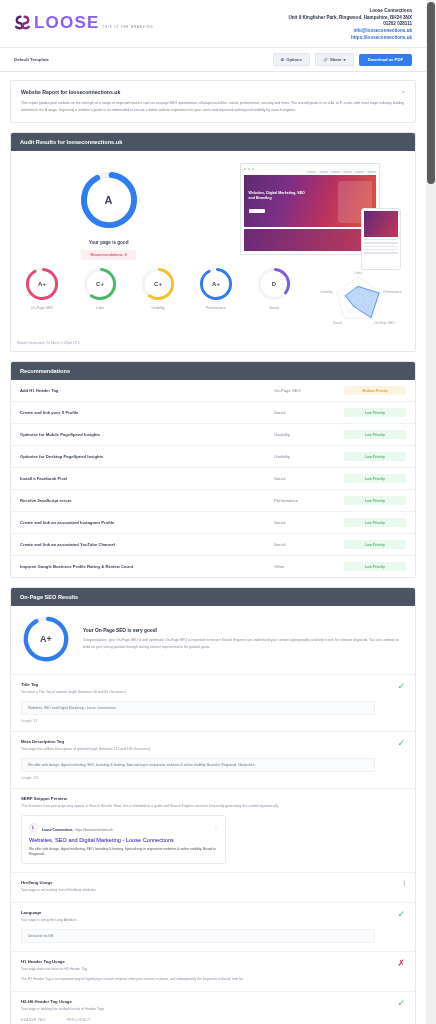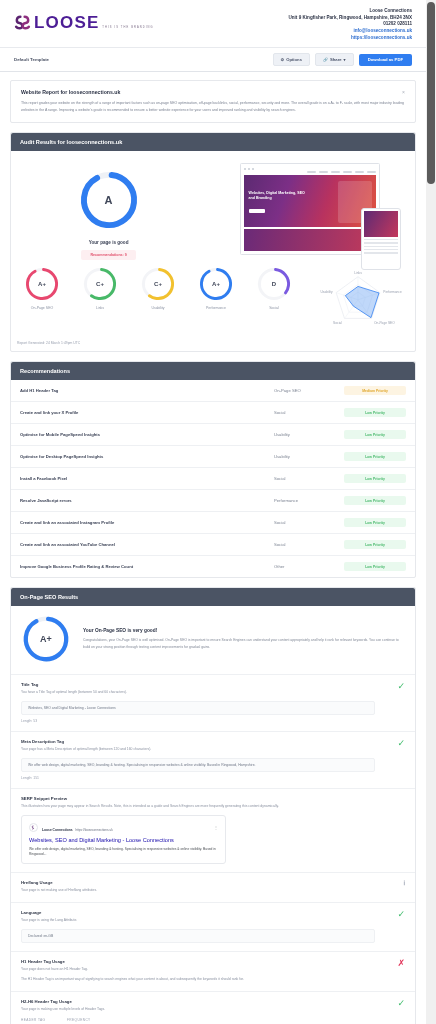--- a/index.html
+++ b/index.html
@@ -11,21 +11,21 @@
     font-size: 10px;
     position: relative;
     overflow: hidden;
   }
   .page { width: 426px; height: 1024px; background:#ffffff; position:relative; overflow:hidden; }
 
   
   .brandbar { background:#fff; padding:8px 14px 6px 14px; display:flex; align-items:flex-start; justify-content:space-between; }
   .logo { display:flex; align-items:center; gap:3px; padding-top:6px; }
   .logo-mark { width:17px; height:17px; position:relative; }
-  .logo-word { font-size:17px; font-weight:bold; letter-spacing:1.2px; color:#4c1d95; line-height:1; font-family:"Liberation Sans", sans-serif; }
+  .logo-word { font-size:17px; font-weight:bold; letter-spacing:1.2px; color:#8b5cf6; line-height:1; font-family:"Liberation Sans", sans-serif; }
   .logo-sub { font-size:2.6px; letter-spacing:1.1px; color:#7a6a85; margin-top:1px; text-align:right; }
   .company { text-align:right; line-height:1.45; }
   .company .nm { font-weight:bold; font-size:4.6px; color:#2b3245; }
   .company .ad { font-weight:bold; font-size:4.6px; color:#2b3245; }
   .company .ph { font-weight:bold; font-size:4.6px; color:#2b3245; }
   .company .lk { font-weight:bold; font-size:4.6px; color:#2f6fd0; }
 
   
   .toolbar { background:#fff; border-top:1px solid #e8eaee; border-bottom:1px solid #e1e4e9;
              padding:5px 14px; display:flex; align-items:center; justify-content:space-between; }

